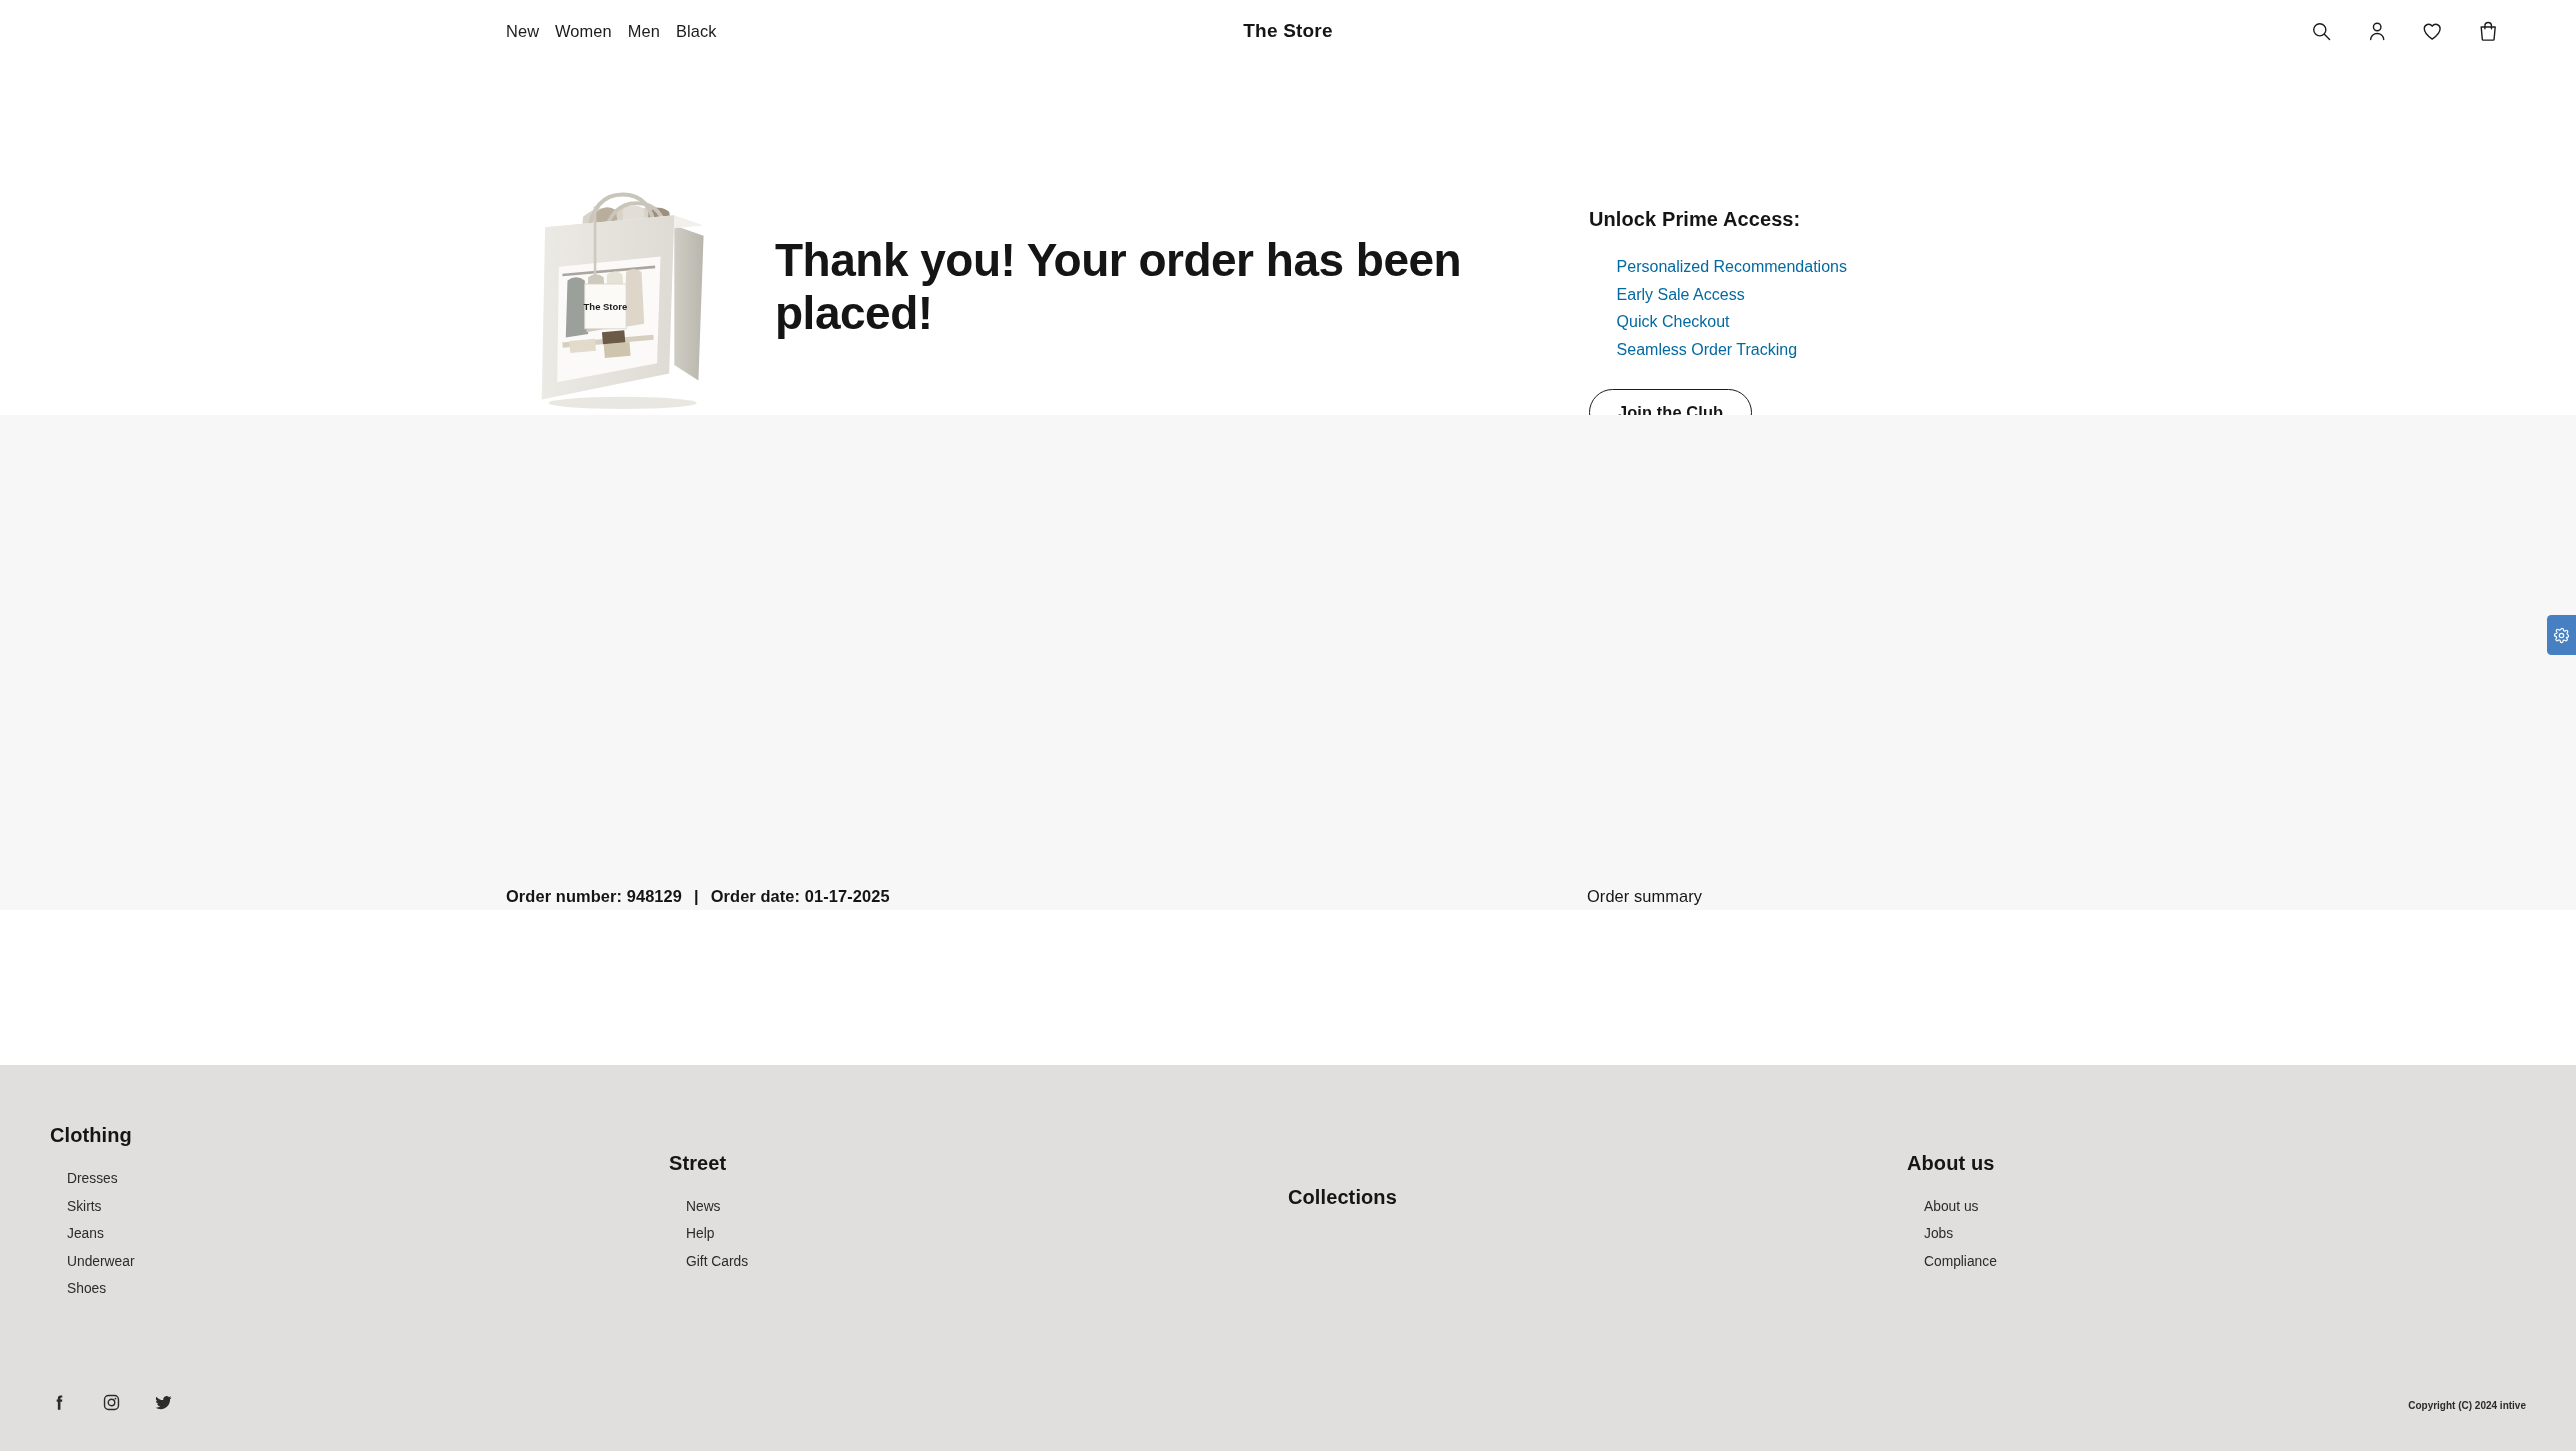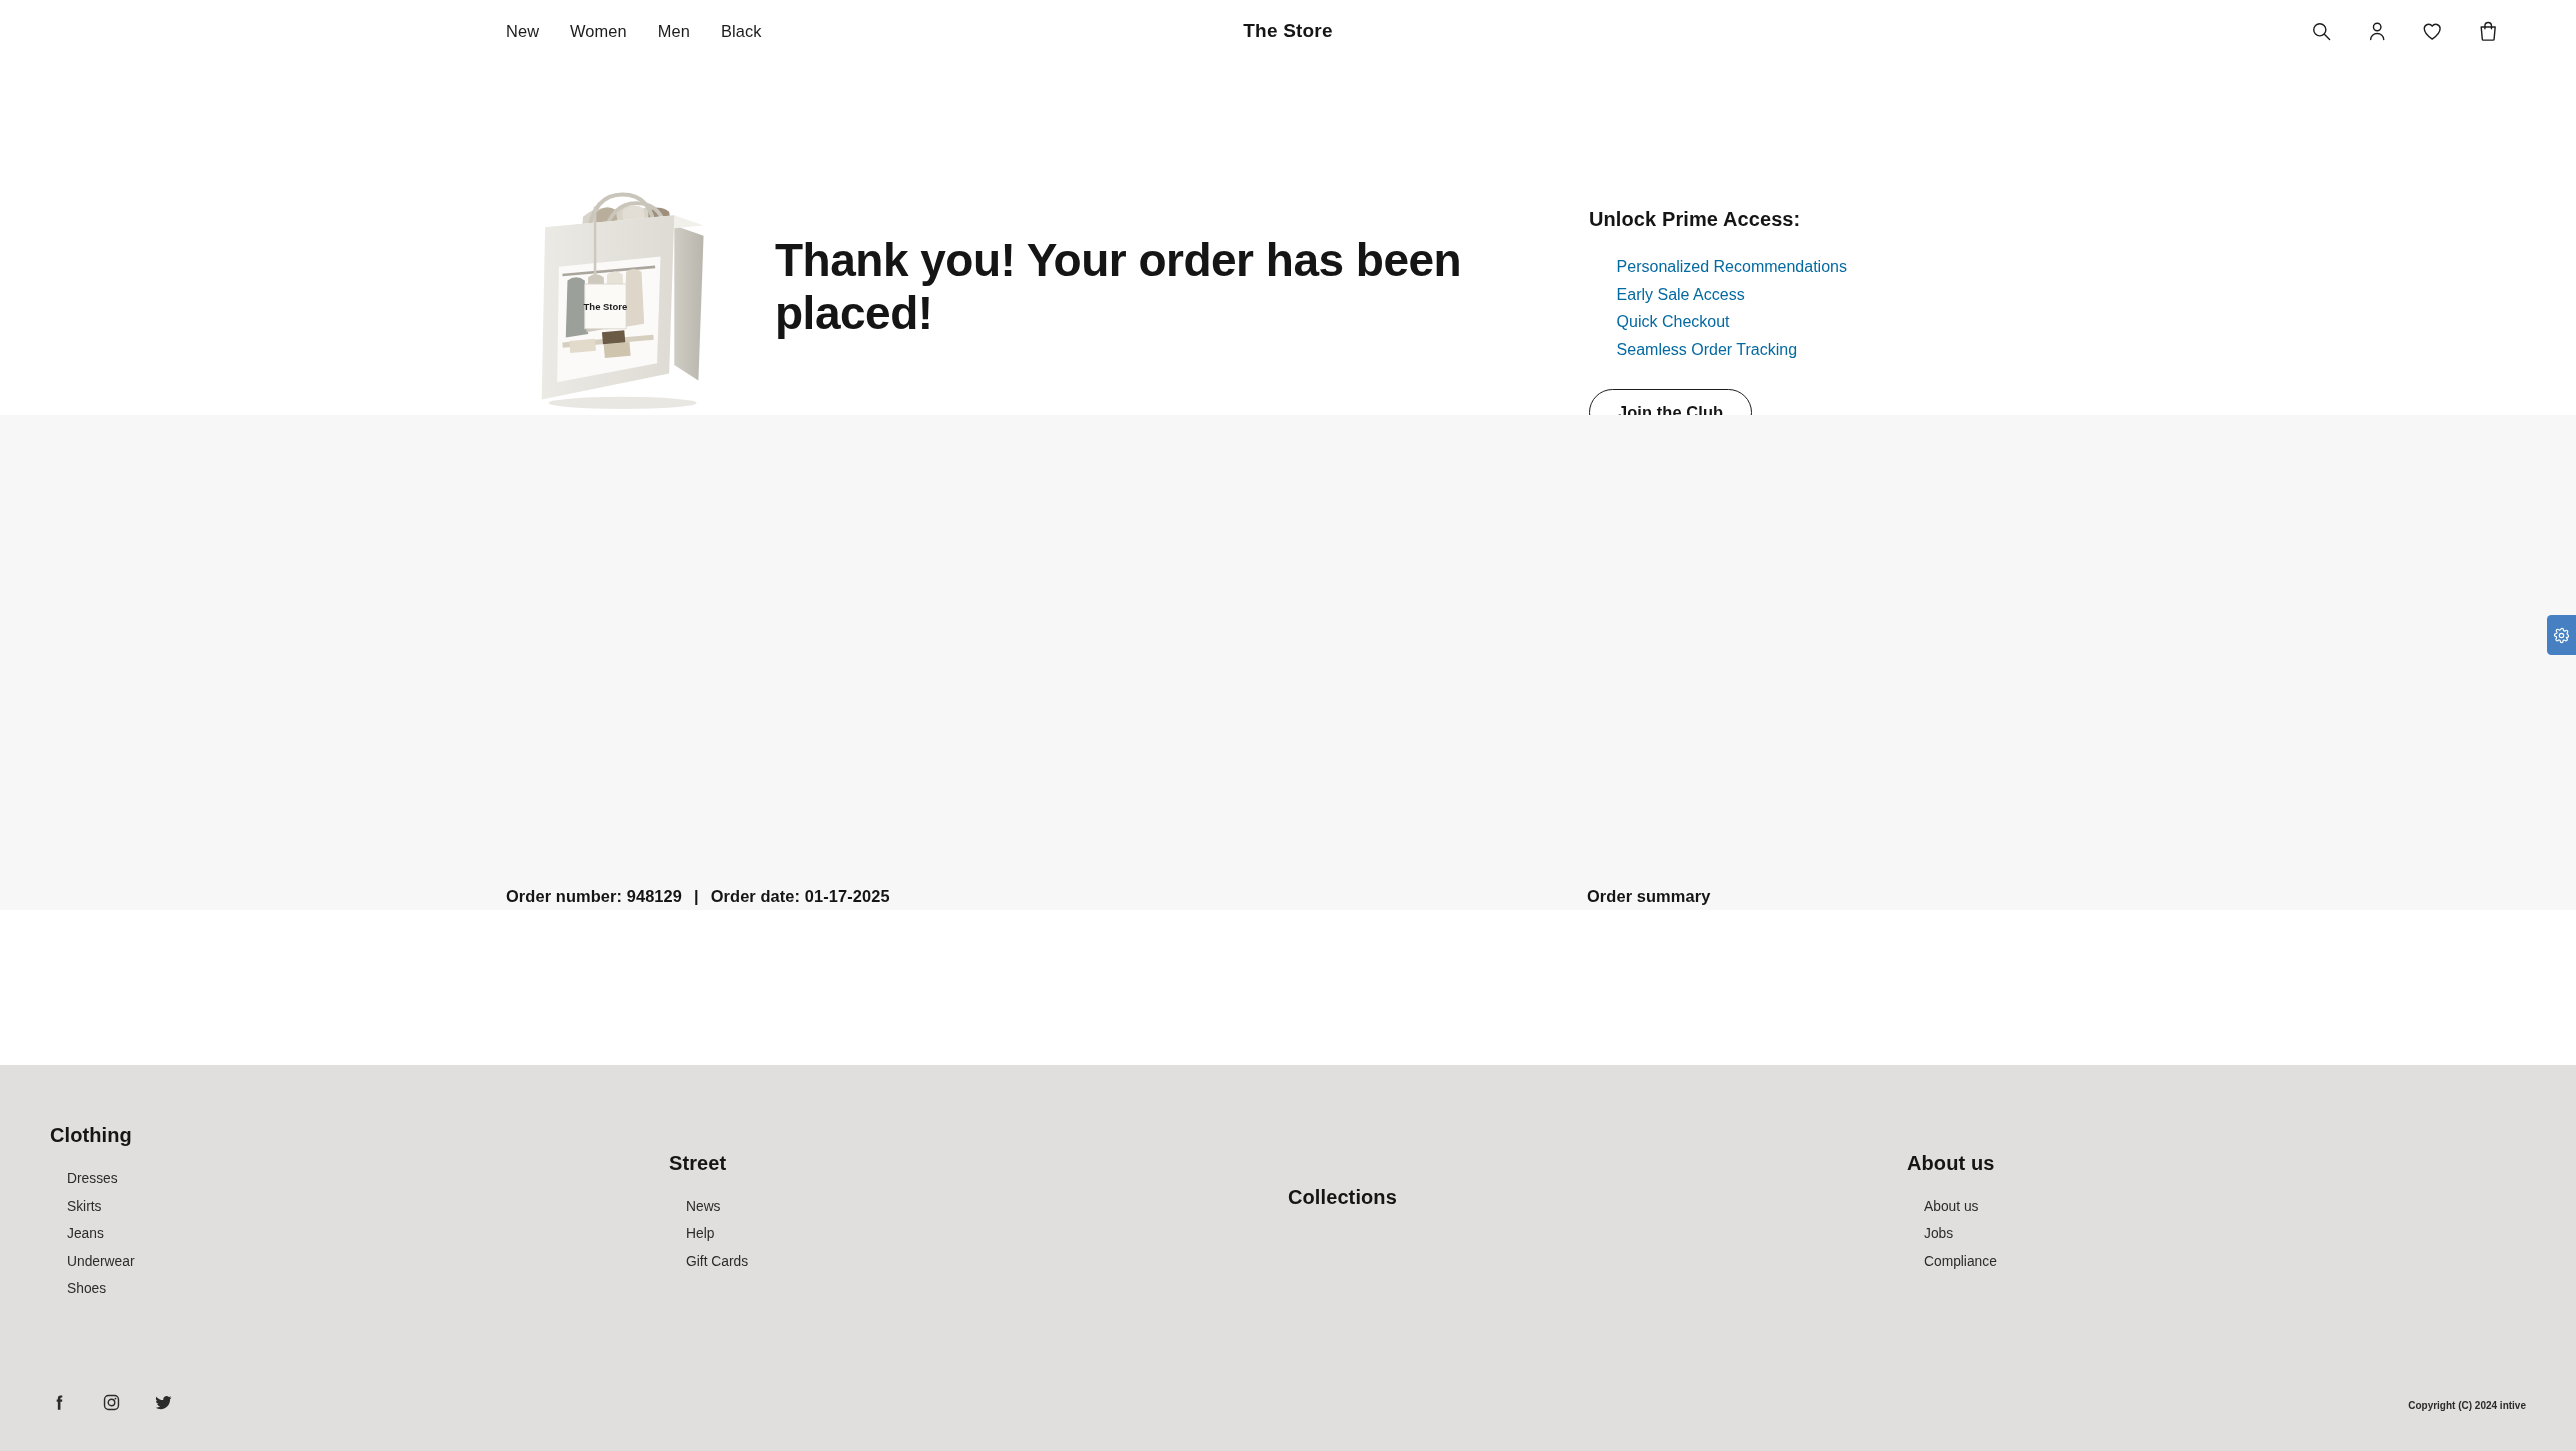--- a/index.html
+++ b/index.html
@@ -16,21 +16,21 @@
   
   .header {
     position: relative;
     height: 62px;
     display: flex;
     align-items: center;
     background: #ffffff;
   }
   .nav-left {
     display: flex;
-    gap: 31px;
+    gap: 16px;
     margin-left: 506px;
   }
   .nav-link {
     font-size: 16.4px;
     color: #1c1c1c;
     letter-spacing: 0.1px;
     cursor: pointer;
   }
   .brand {
     position: absolute;
@@ -209,21 +209,21 @@
 
   
   .summary {
     position: absolute;
     left: 1587px;
     top: 472px;
     width: 482px;
   }
   .summary-title {
     font-size: 16.4px;
-    font-weight: bold;
+    font-weight: normal;
     color: #151515;
     letter-spacing: 0.1px;
     margin-bottom: 26px;
   }
   .sum-item {
     display: flex;
     align-items: flex-start;
     margin-bottom: 24px;
   }
   .thumb {

